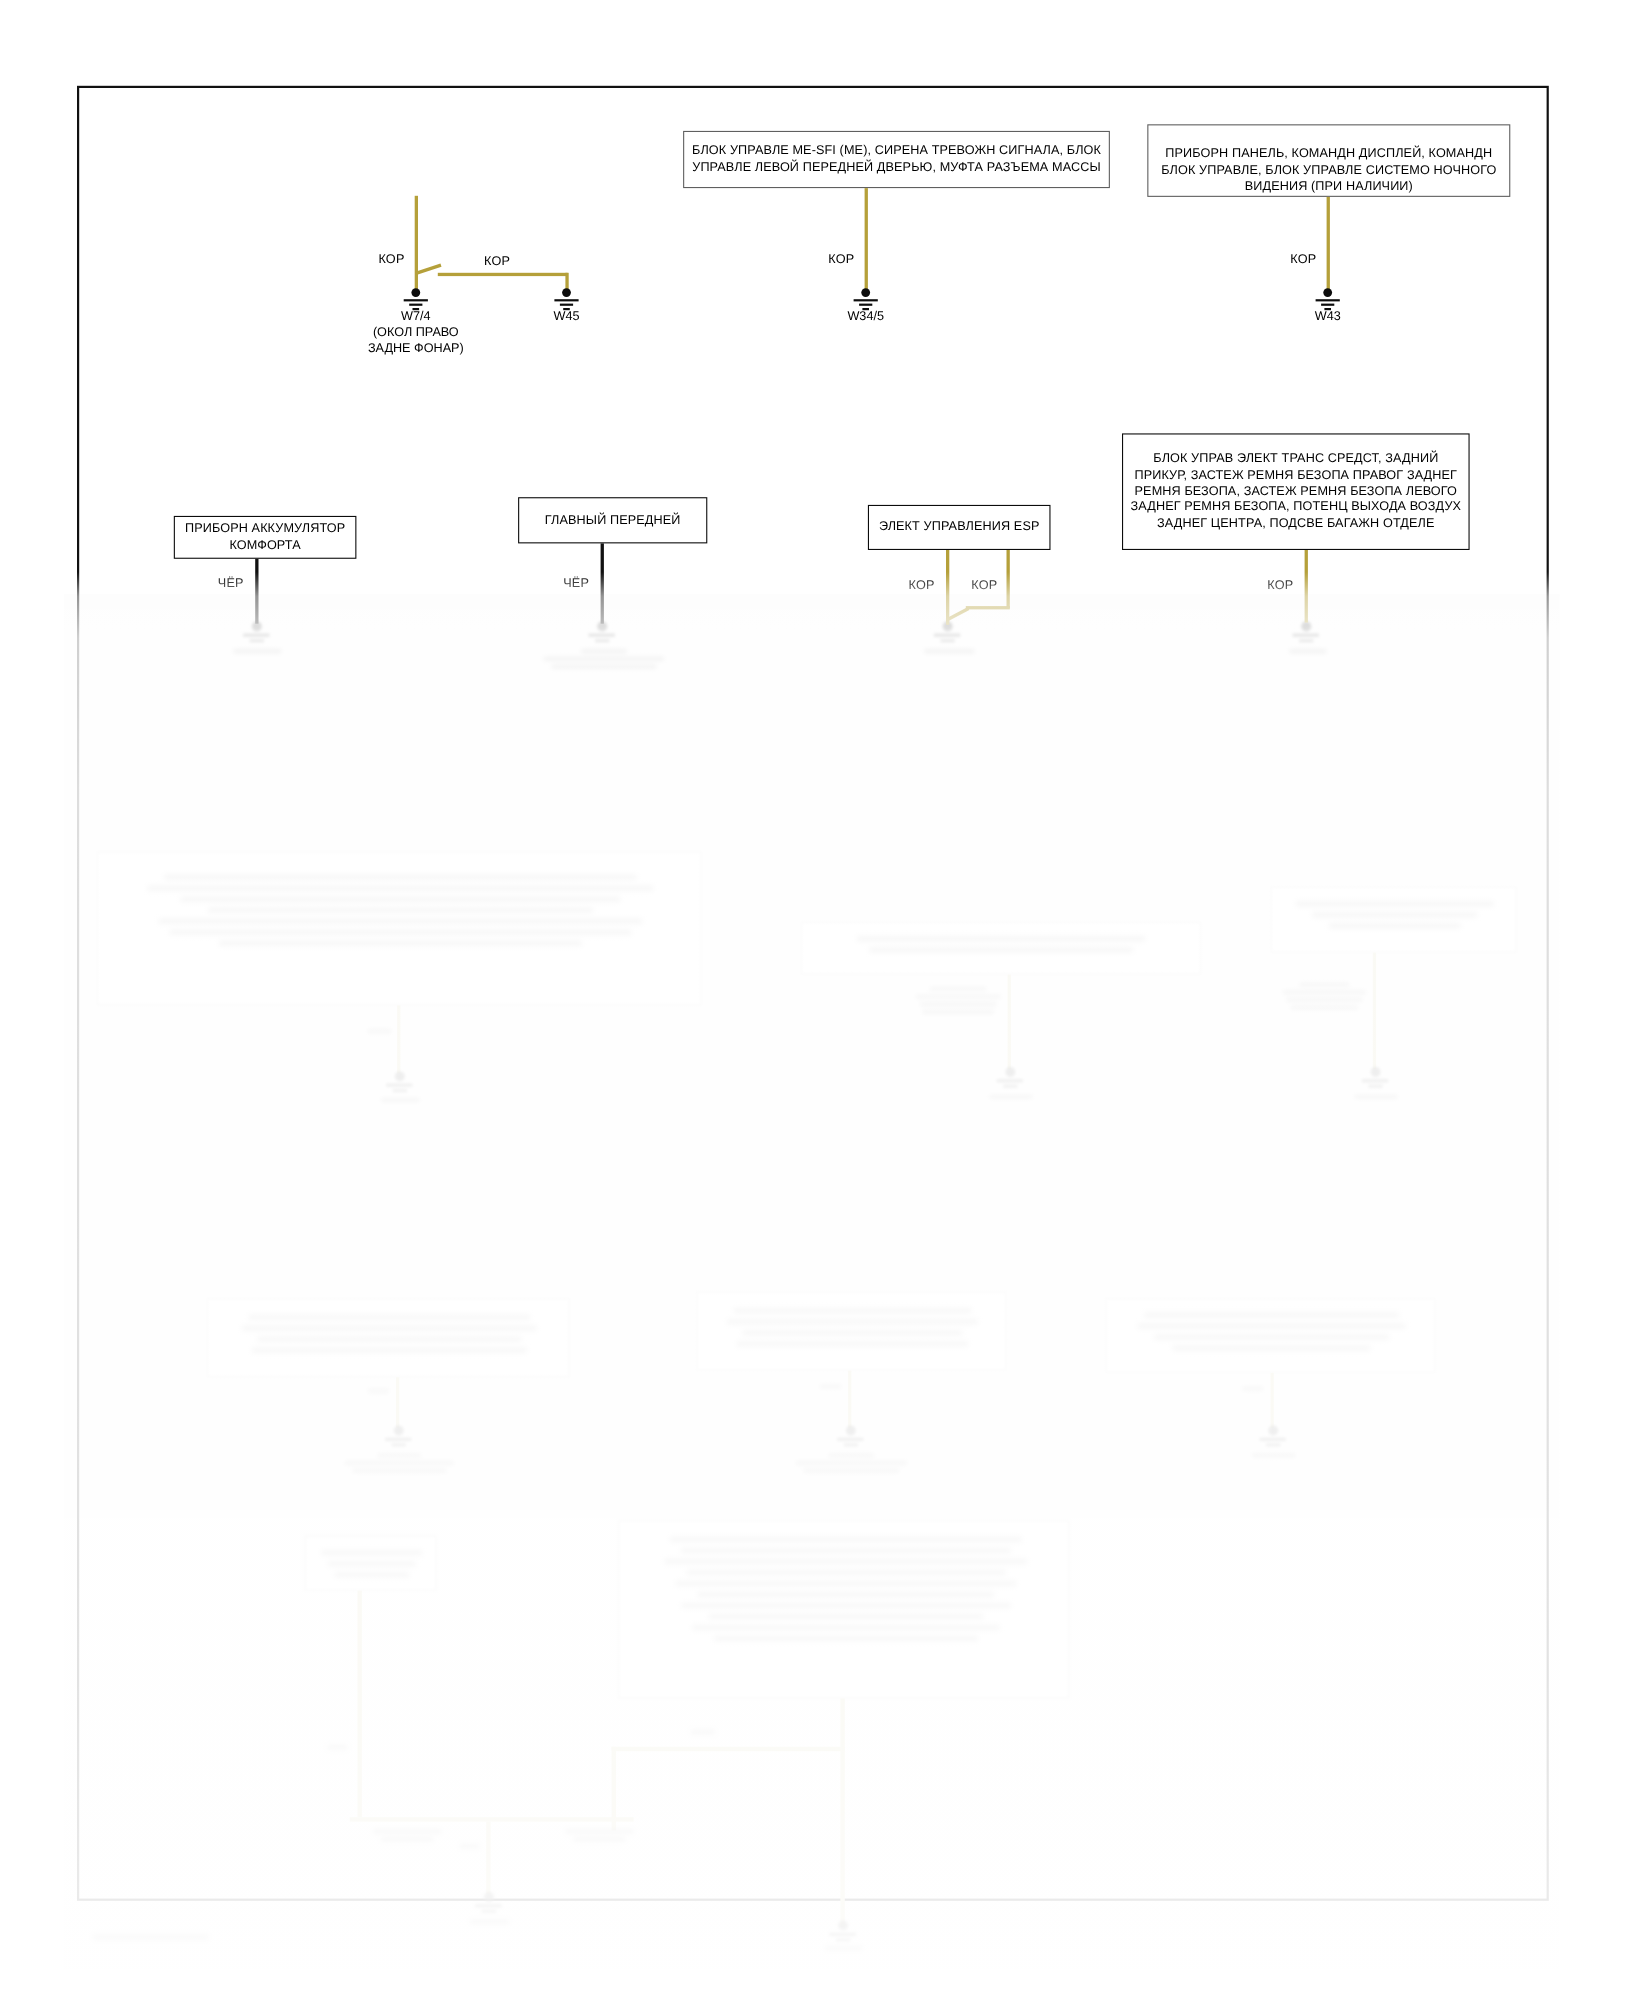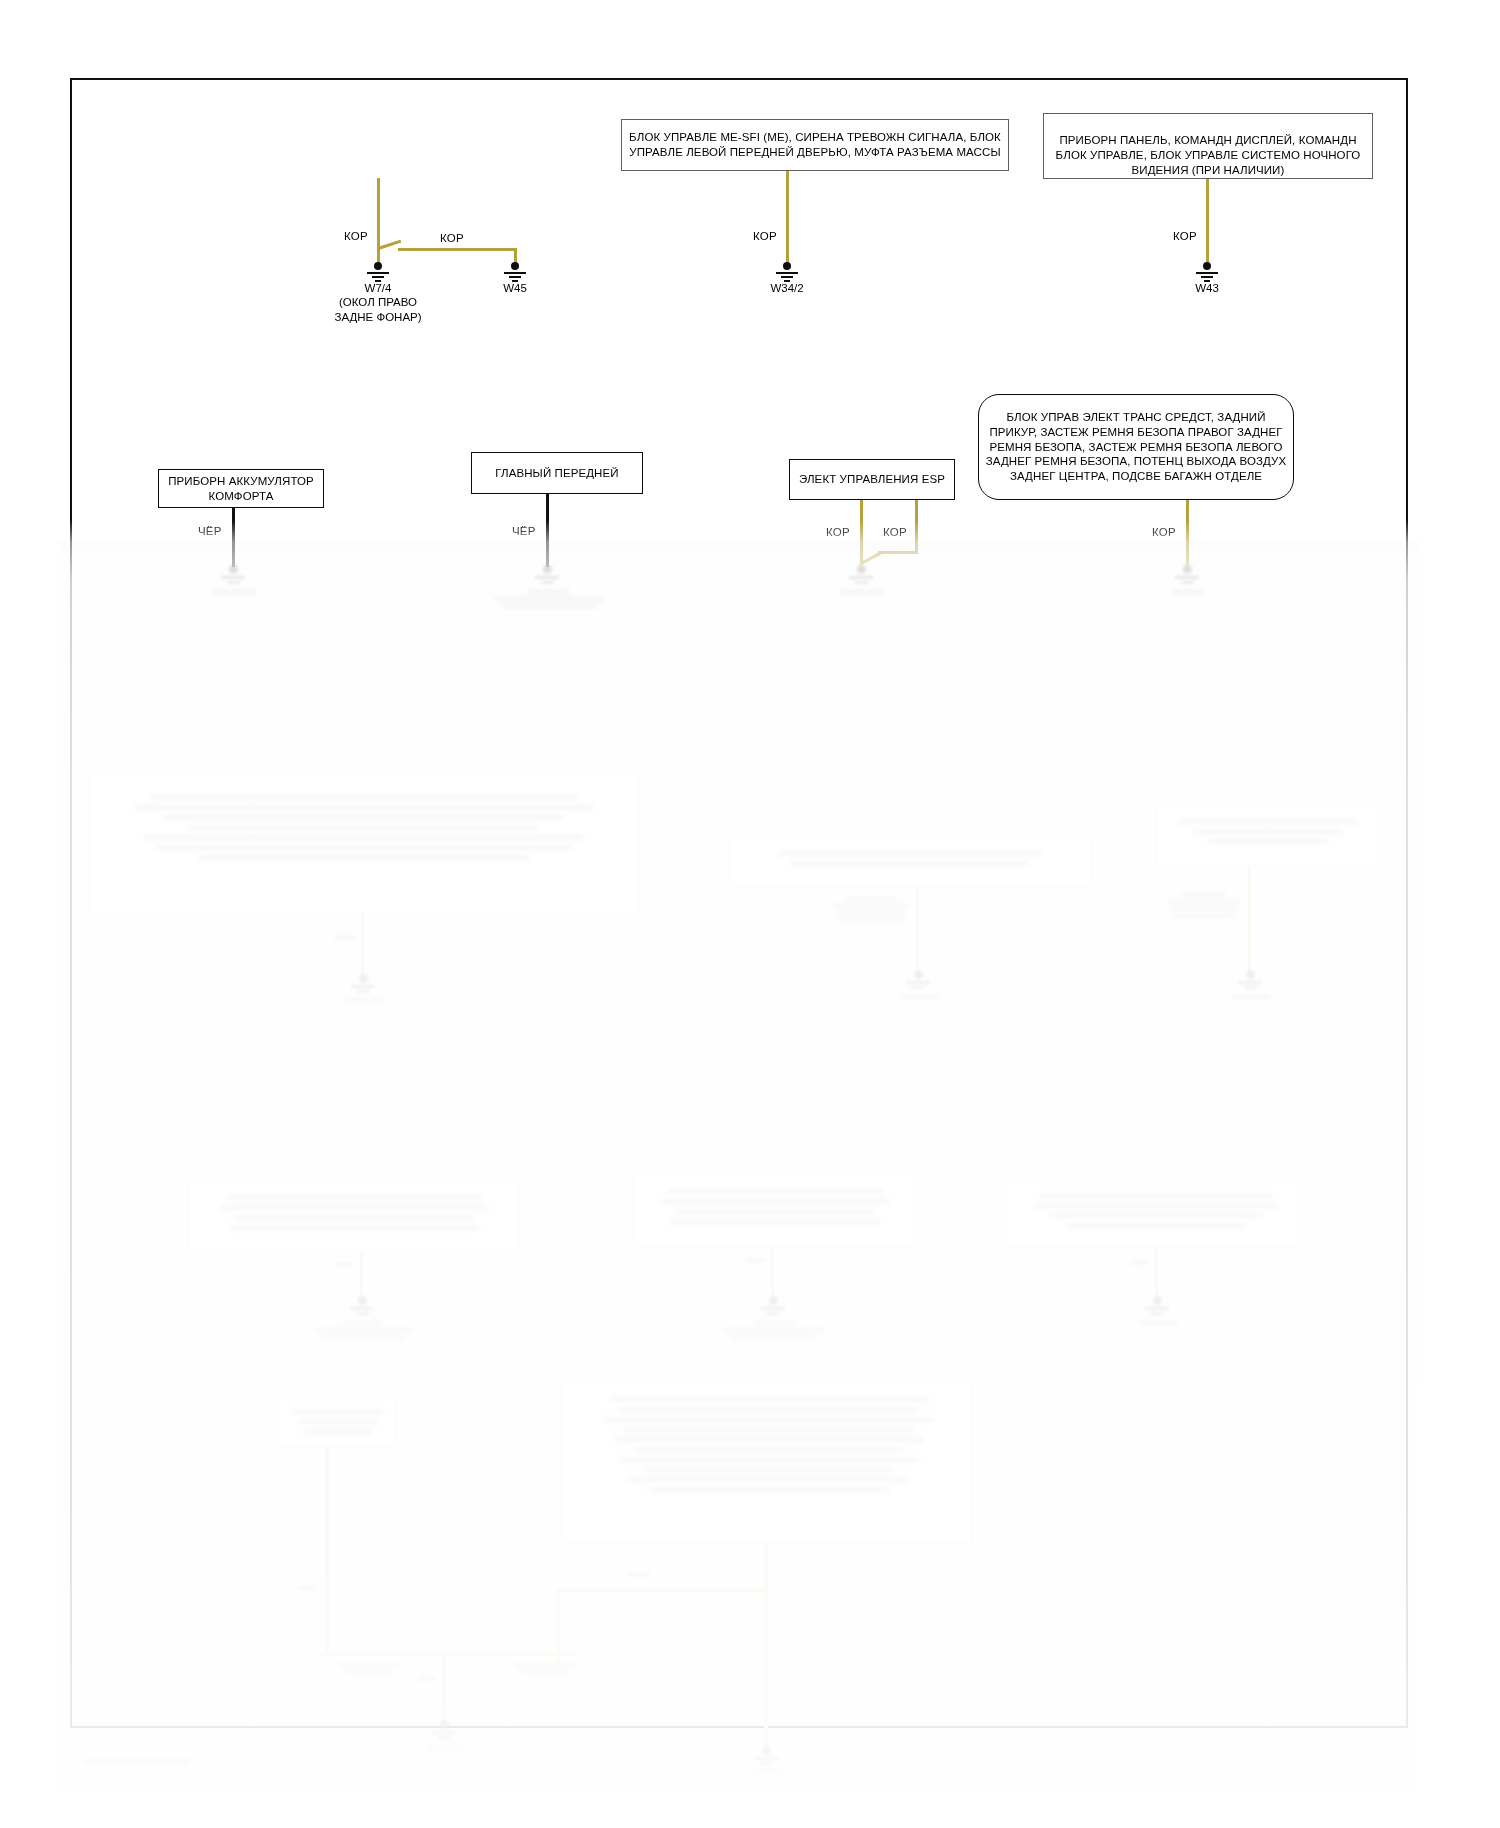--- a/index.html
+++ b/index.html
@@ -108,21 +108,21 @@
     <span>БЛОК УПРАВЛЕ ME-SFI (ME), СИРЕНА ТРЕВОЖН СИГНАЛА, БЛОК УПРАВЛЕ ЛЕВОЙ ПЕРЕДНЕЙ ДВЕРЬЮ, МУФТА РАЗЪЕМА МАССЫ</span>
   </div>
   <div class="wire v kor" style="left:786px;top:171px;height:93px;"></div>
   <div class="wlabel" style="left:753px;top:230px;">КОР</div>
   <div class="gnd" style="left:772px;top:262px;">
     <div class="dot"></div>
       <div class="b1"></div>
       <div class="b2"></div>
       <div class="b3"></div>
   </div>
-  <div class="gcap" style="left:727px;top:281px;width:120px;">W34/2</div>
+  <div class="gcap" style="left:727px;top:281px;width:120px;">W34/5</div>
 
   <div class="nbox gray" style="left:1043px;top:113px;width:330px;height:66px;font-size:11.5px;align-items:flex-end;">
     <span>ПРИБОРН ПАНЕЛЬ, КОМАНДН ДИСПЛЕЙ, КОМАНДН БЛОК УПРАВЛЕ, БЛОК УПРАВЛЕ СИСТЕМО НОЧНОГО ВИДЕНИЯ (ПРИ НАЛИЧИИ)</span>
   </div>
   <div class="wire v kor" style="left:1206px;top:179px;height:85px;"></div>
   <div class="wlabel" style="left:1173px;top:230px;">КОР</div>
   <div class="gnd" style="left:1192px;top:262px;">
     <div class="dot"></div>
       <div class="b1"></div>
       <div class="b2"></div>
@@ -145,21 +145,21 @@
   <div class="nbox black" style="left:789px;top:459px;width:166px;height:41px;font-size:11.5px;">
     <span>ЭЛЕКТ УПРАВЛЕНИЯ ESP</span>
   </div>
   <div class="wire v kor" style="left:860px;top:500px;height:68px;"></div>
   <div class="wire v kor" style="left:915px;top:500px;height:53px;"></div>
   <div class="wire h kor" style="left:878px;top:551px;width:40px;"></div>
   <div class="wire kor" style="left:861px;top:562px;width:22px;height:2.6px;transform:rotate(-28deg);transform-origin:left center;"></div>
   <div class="wlabel" style="left:826px;top:526px;">КОР</div>
   <div class="wlabel" style="left:883px;top:526px;">КОР</div>
 
-  <div class="nbox black" style="left:978px;top:394px;width:316px;height:106px;font-size:11.5px;border-radius:21px;">
+  <div class="nbox black" style="left:1020px;top:394px;width:316px;height:106px;font-size:11.5px;">
     <span>БЛОК УПРАВ ЭЛЕКТ ТРАНС СРЕДСТ, ЗАДНИЙ ПРИКУР, ЗАСТЕЖ РЕМНЯ БЕЗОПА ПРАВОГ ЗАДНЕГ РЕМНЯ БЕЗОПА, ЗАСТЕЖ РЕМНЯ БЕЗОПА ЛЕВОГО ЗАДНЕГ РЕМНЯ БЕЗОПА, ПОТЕНЦ ВЫХОДА ВОЗДУХ ЗАДНЕГ ЦЕНТРА, ПОДСВЕ БАГАЖН ОТДЕЛЕ</span>
   </div>
   <div class="wire v kor" style="left:1186px;top:500px;height:66px;"></div>
   <div class="wlabel" style="left:1152px;top:526px;">КОР</div>
 
   <div class="fgnd" style="left:219px;top:565px;width:28px;">
     <div class="d"></div>
       <div class="l1"></div>
       <div class="l2"></div>
   </div>

